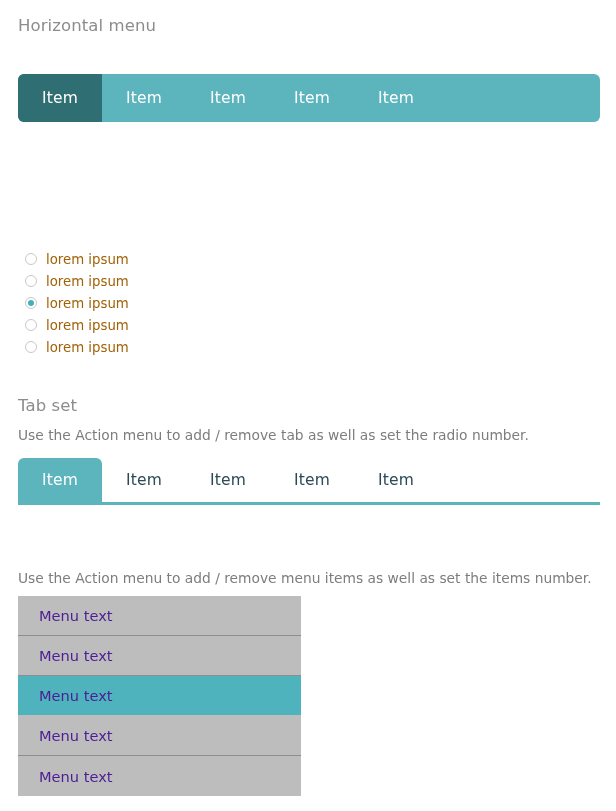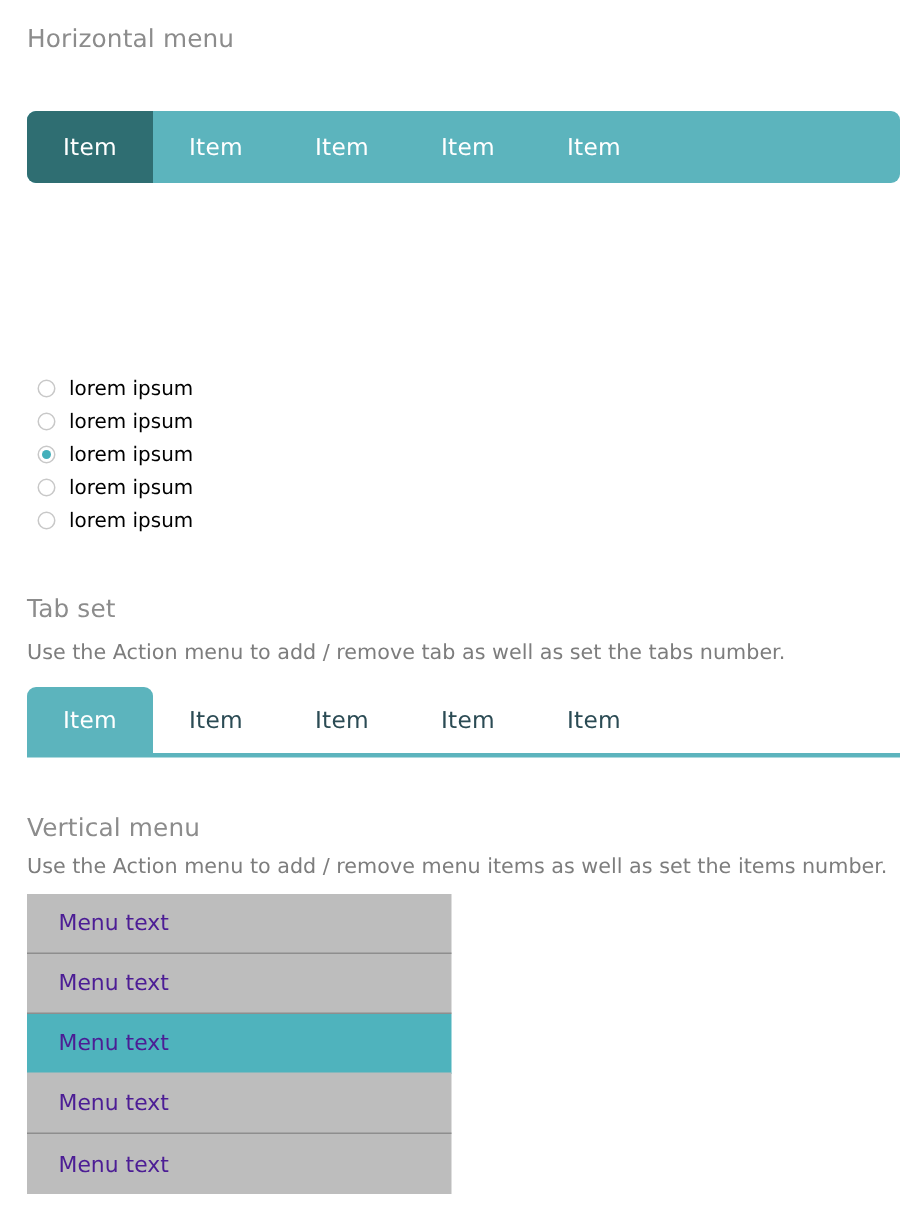--- a/index.html
+++ b/index.html
@@ -96,21 +96,21 @@
     left: 50%;
     top: 50%;
     transform: translate(-50%, -50%);
     width: 6px;
     height: 6px;
     border-radius: 50%;
     background: #44b0bb;
   }
   .radio-label {
     font-size: 13.3px;
-    color: #000000;
+    color: #a16207;
     white-space: nowrap;
   }
 
   
   .tabset {
     position: absolute;
     left: 18px;
     top: 458px;
     width: 582px;
     height: 48px;
@@ -217,21 +217,21 @@
       <span class="radio-mark"></span>
       <span class="radio-label">lorem ipsum</span>
     </div>
     <div class="radio-row">
       <span class="radio-mark"></span>
       <span class="radio-label">lorem ipsum</span>
     </div>
   </div>
 
   <div class="section-title" style="top:396px;">Tab set</div>
-  <div class="section-desc" style="top:426px;">Use the Action menu to add / remove tab as well as set the tabs number.</div>
+  <div class="section-desc" style="top:426px;">Use the Action menu to add / remove tab as well as set the radio number.</div>
 
   <div class="tabset">
     <div class="tabset-strip">
       <div class="tab-item active">
         <span>Item</span>
       </div>
       <div class="tab-item">
         <span>Item</span>
       </div>
       <div class="tab-item">
@@ -240,21 +240,20 @@
       <div class="tab-item">
         <span>Item</span>
       </div>
       <div class="tab-item">
         <span>Item</span>
       </div>
     </div>
     <div class="tabset-underline"></div>
   </div>
 
-  <div class="section-title" style="top:542px;">Vertical menu</div>
   <div class="section-desc" style="top:569px;">Use the Action menu to add / remove menu items as well as set the items number.</div>
 
   <div class="vmenu">
     <div class="vmenu-item">
       <span>Menu text</span>
     </div>
     <div class="vmenu-item">
       <span>Menu text</span>
     </div>
     <div class="vmenu-item active">

